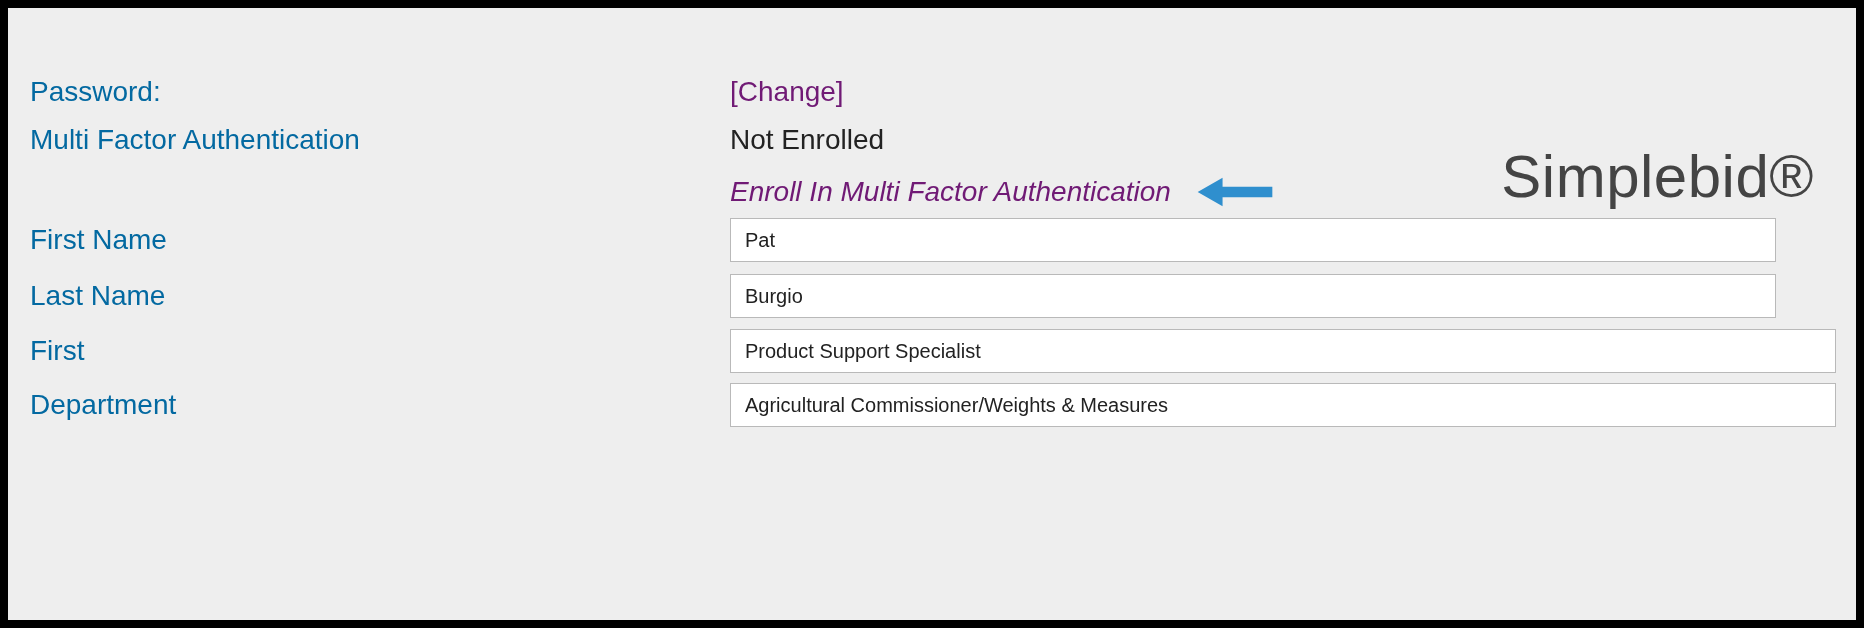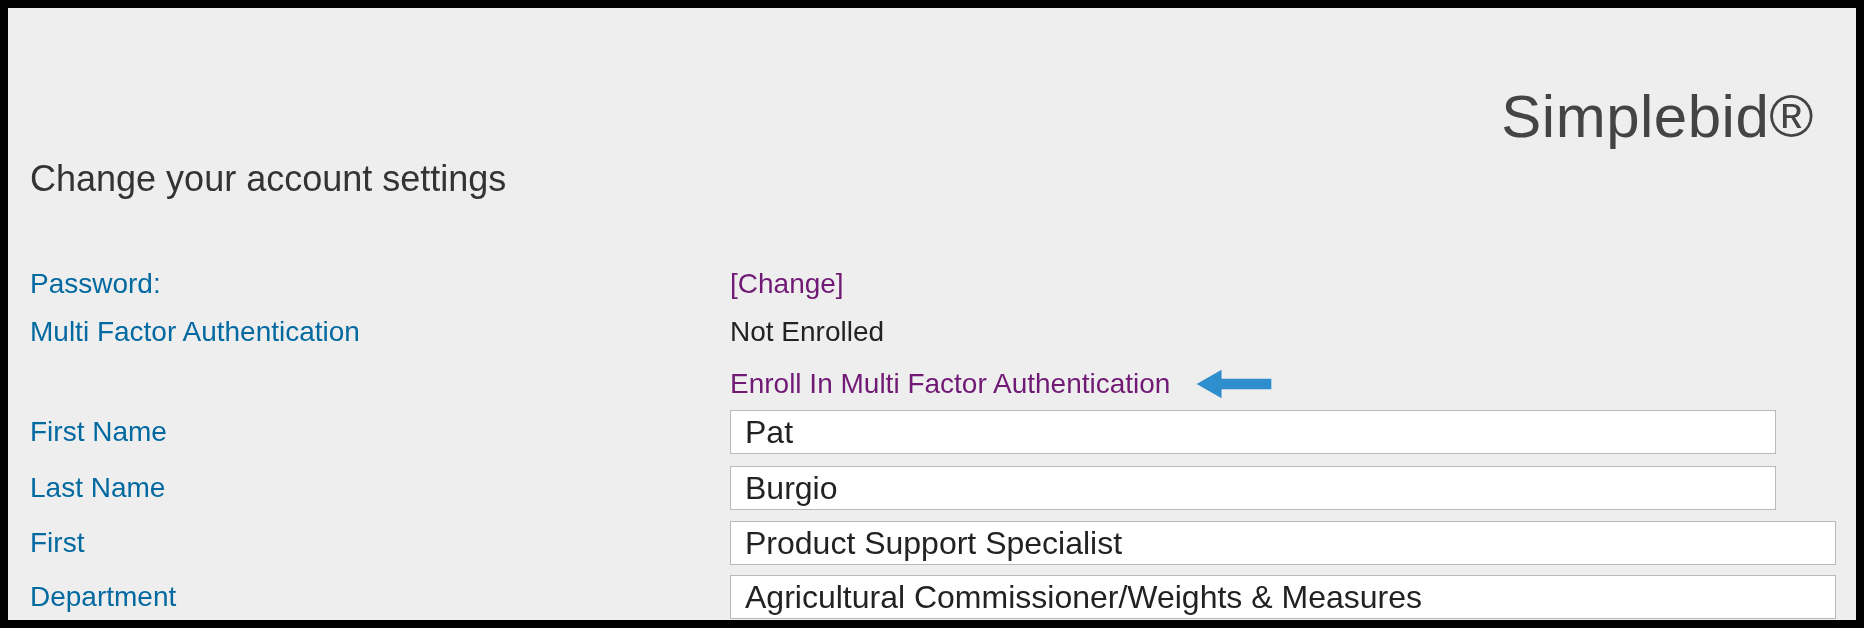--- a/index.html
+++ b/index.html
@@ -59,48 +59,47 @@
     .link {
       color: #701a75;
       text-decoration: none;
       cursor: pointer;
     }
     .field {
       width: 100%;
       height: 44px;
       border: 1px solid #b9b9b9;
       background: #ffffff;
-      font-size: 32px;
+      font-size: 20px;
       padding: 4px 14px;
       color: #222222;
       outline: none;
     }
     .field-row .value-col { padding-right: 0; }
     .row-firstname .value-col,
     .row-lastname  .value-col { padding-right: 60px; }
     .row-title     .value-col,
     .row-dept      .value-col { padding-right: 0; border-radius: 17px; }
     .row-firstname, .row-lastname { min-height: 56px; }
     .row-title, .row-dept { min-height: 54px; }
     .arrow-left-icon {
       display: inline-flex;
       align-items: center;
       color: #2f8fce;
     }
     .arrow-left-icon svg { width: 84px; height: 32px; display: block; }
-    .mfa-enroll-row .value-col { margin-top: 8px; margin-bottom: 0; }
+    .mfa-enroll-row .value-col { margin-top: 8px; margin-bottom: 0; font-style: italic; }
   </style>
 </head>
 <body>
 
 <div class="page">
 
   <div class="brand">Simplebid®</div>
 
-  <h1 class="page-title">Change your account settings</h1>
 
   <div class="form">
 
     <div class="row">
       <div class="label-col">Password:</div>
       <div class="value-col">
         <a class="link">[Change]</a>
       </div>
     </div>
 

